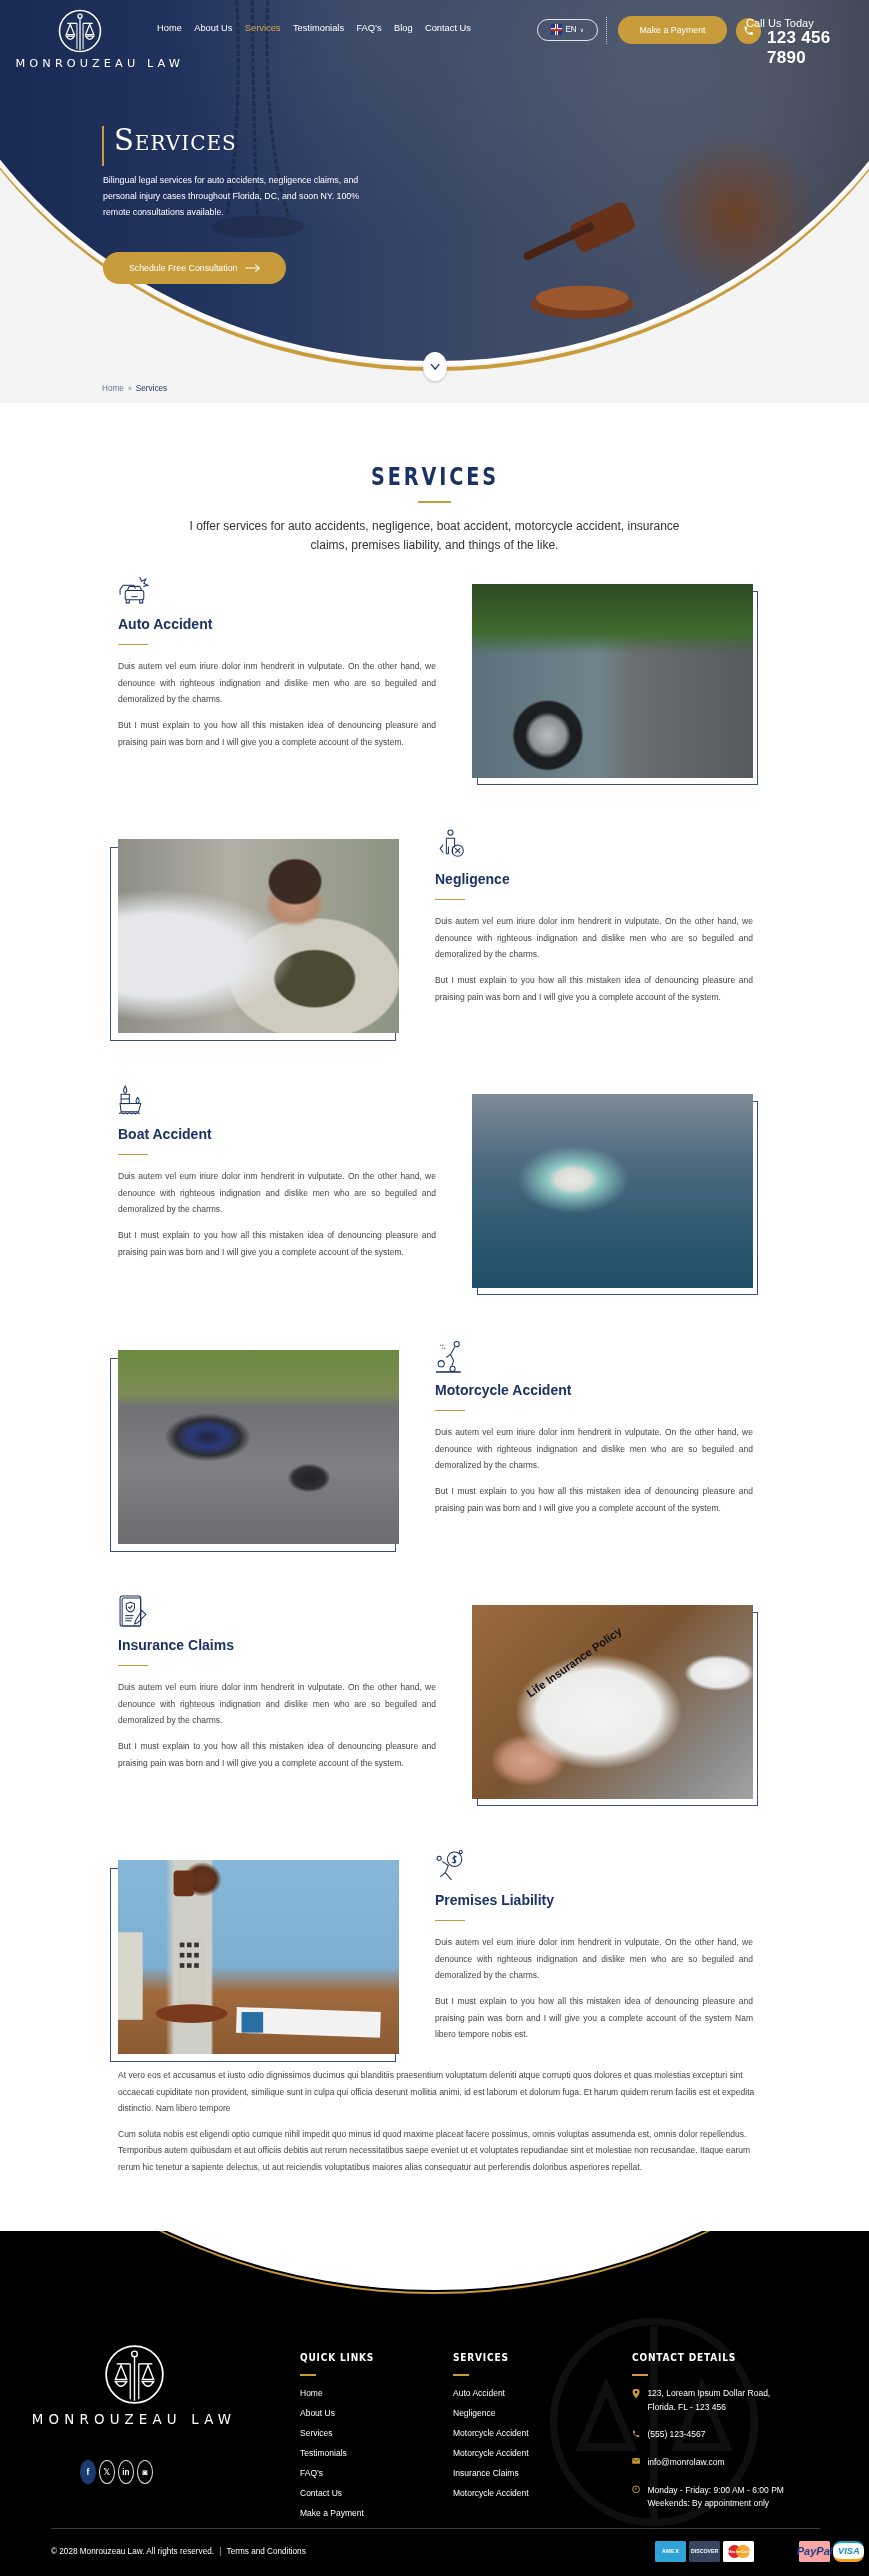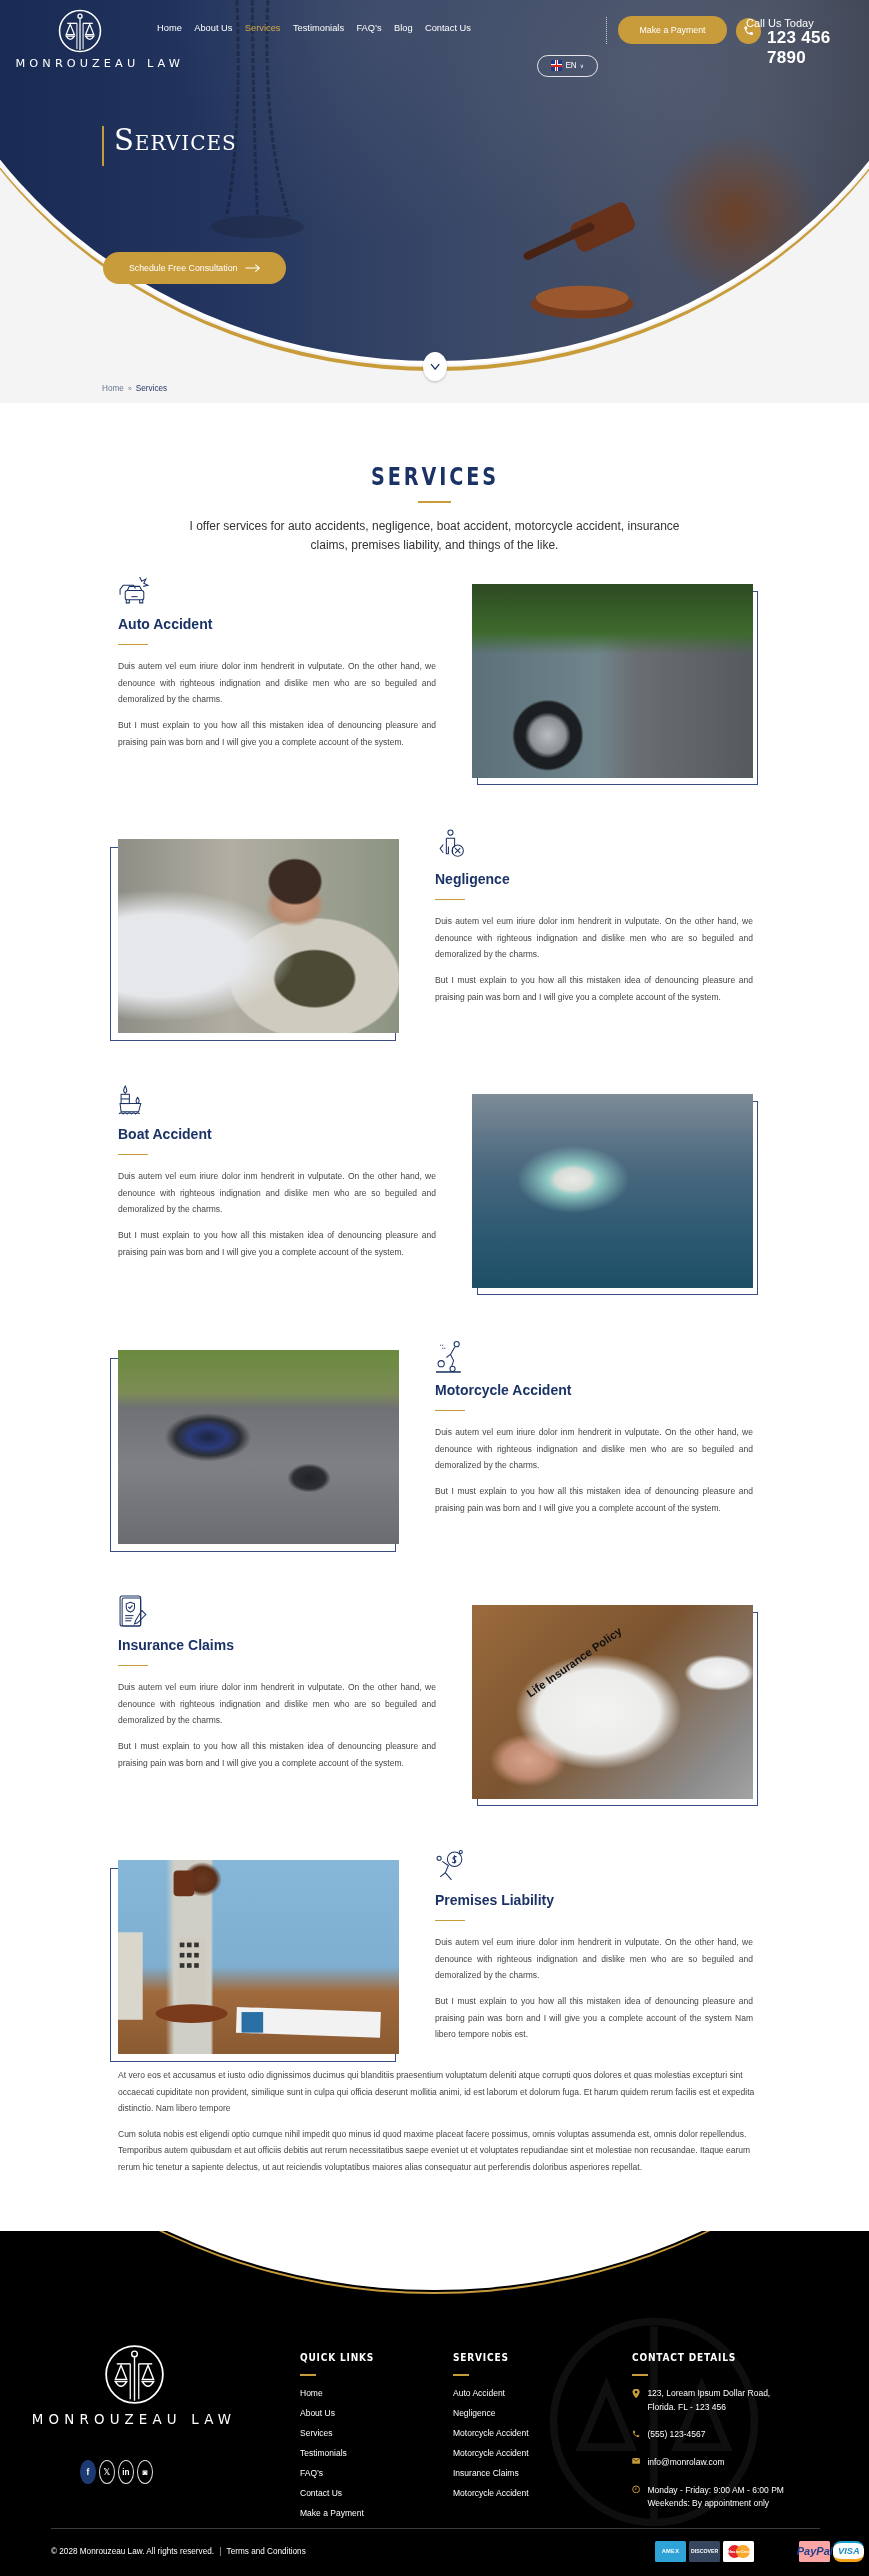--- a/index.html
+++ b/index.html
@@ -28,21 +28,21 @@
   }
   .scale-decor { position: absolute; left: 206px; top: 0; width: 103px; height: 258px; opacity: 0.35; }
 
   
   .logo { position: absolute; left: 15.5px; top: 9.3px; width: 129px; text-align: center; color: #fff; }
   .logo svg { display: block; margin: 0 auto; }
   .logo-text { font-family: "DejaVu Sans", sans-serif; font-size: 11.3px; letter-spacing: 4.1px; color: #fff; margin-top: 4.1px; font-weight: 400; white-space: nowrap; }
   .nav { position: absolute; left: 157px; top: 23px; display: flex; gap: 0; }
   .nav a { color: #fff; font-size: 9.3px; text-decoration: none; margin-right: 12.4px; white-space: nowrap; }
   .nav a.active { color: #d4a83f; }
-  .lang { position: absolute; left: 537px; top: 19px; width: 61px; height: 21.6px; border: 1px solid rgba(255,255,255,0.85); border-radius: 10.8px; display: flex; align-items: center; justify-content: center; gap: 3.1px; color: #fff; font-size: 8.2px; margin-top: 36px; }
+  .lang { position: absolute; left: 537px; top: 19px; width: 61px; height: 21.6px; border: 1px solid rgba(255,255,255,0.85); border-radius: 10.8px; display: flex; align-items: center; justify-content: center; gap: 3.1px; color: #fff; font-size: 8.2px; }
   .flag { width: 11.3px; height: 11.3px; border-radius: 1px; position: relative; overflow: hidden; background: #1f3a8a; }
   .flag:before { content: ""; position: absolute; left: 0; top: 4.1px; width: 11.3px; height: 3.1px; background: #fff; }
   .flag:after { content: ""; position: absolute; left: 4.1px; top: 0; width: 3.1px; height: 11.3px; background: #fff; }
   .flag i { position: absolute; left: 0; top: 4.9px; width: 11.3px; height: 1.5px; background: #d22; z-index: 2; }
   .flag b { position: absolute; left: 4.9px; top: 0; width: 1.5px; height: 11.3px; background: #d22; z-index: 2; }
   .divider-v { position: absolute; left: 606px; top: 16.5px; height: 27px; border-left: 1px dotted rgba(255,255,255,0.7); }
   .pay-btn { position: absolute; left: 618px; top: 16px; width: 109px; height: 28px; background: #c99c3b; color: #fff; border-radius: 14px; font-size: 8.8px; display: flex; align-items: center; justify-content: center; border: none; }
   .call-icon { position: absolute; left: 736px; top: 17.5px; width: 25px; height: 26px; border-radius: 50%; background: #c99c3b; display: flex; align-items: center; justify-content: center; }
   .call-label { position: absolute; left: 746px; top: 16.5px; color: #fff; font-size: 11px; }
   .call-number { position: absolute; left: 767px; top: 28px; color: #fff; font-size: 17px; font-weight: 700; letter-spacing: 0.3px; }
@@ -213,20 +213,21 @@
   <div class="call-icon">
     <svg width="11.3" height="11.3" viewBox="0 0 24 24">
         <path d="M6.6 10.8c1.4 2.8 3.8 5.1 6.6 6.6l2.2-2.2c.3-.3.7-.4 1-.2 1.1.4 2.3.6 3.6.6.6 0 1 .4 1 1V20c0 .6-.4 1-1 1C10.6 21 3 13.4 3 4c0-.6.4-1 1-1h3.5c.6 0 1 .4 1 1 0 1.3.2 2.5.6 3.6.1.3 0 .7-.2 1l-2.3 2.2z" fill="#fff"></path>
       </svg>
   </div>
   <div class="call-label">Call Us Today</div>
   <div class="call-number">123 456 7890</div>
 
   <div class="hero-title-bar"></div>
   <h1 class="hero-title">Services</h1>
+  <p class="hero-sub">Bilingual legal services for auto accidents, negligence claims, and personal injury cases throughout Florida, DC, and soon NY. 100% remote consultations available.</p>
   <button class="hero-cta">
     <span>Schedule Free Consultation</span>
     <svg width="15.5" height="8.2" viewBox="0 0 30 16">
         <path d="M1 8 H27 M20 1 L28 8 L20 15" stroke="#fff" stroke-width="2" fill="none"></path>
       </svg>
   </button>
 </section>
 
 <div class="crumb-band"></div>
 <div class="chevron-btn">

